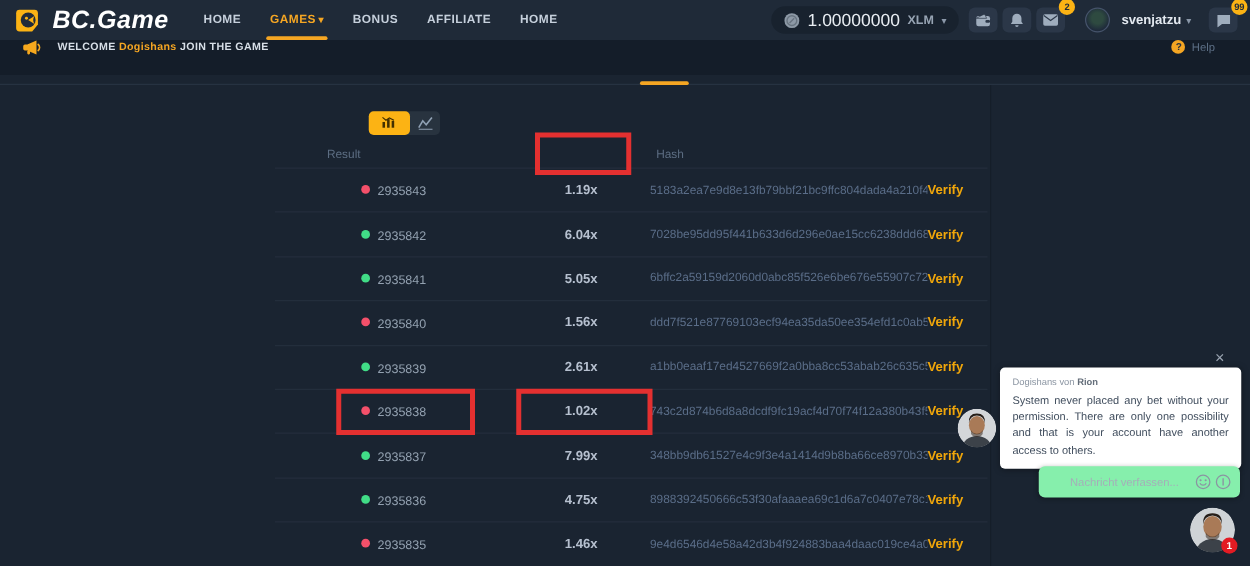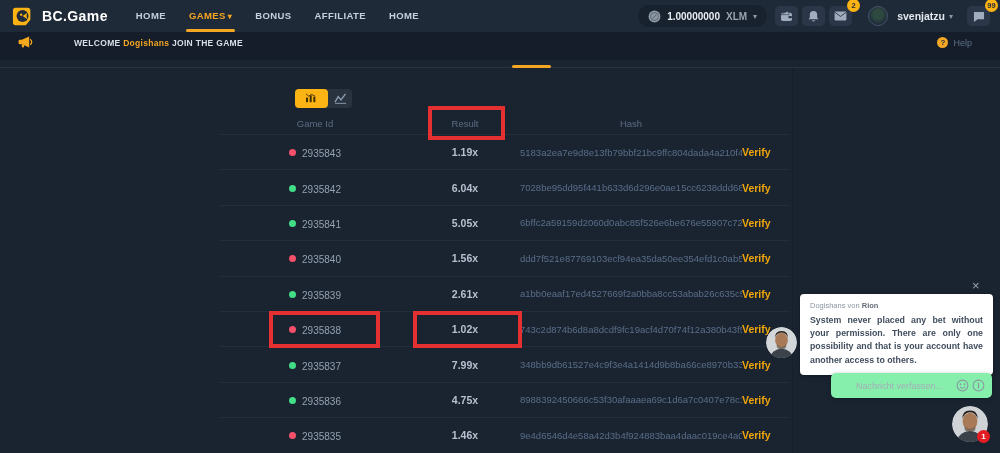--- a/index.html
+++ b/index.html
@@ -7,39 +7,39 @@
   body {
     position:relative; overflow:hidden;
     background:#1a2431;
     font-family:"Liberation Sans", sans-serif;
     -webkit-font-smoothing:antialiased;
   }
 
   
   .navbar { position:absolute; top:0; left:0; right:0; height:32px; background:#1f2a38; display:flex; align-items:center; z-index:5; }
   .logo { margin-left:12px; width:22px; height:22px; flex:0 0 auto; }
-  .brand { font-size:14px; font-weight:bold; color:#fff; margin-left:8px; letter-spacing:.4px; }
+  .brand { font-size:20px; font-weight:bold; color:#fff; margin-left:8px; letter-spacing:.4px;font-style:italic; }
   .navlinks { display:flex; margin-left:28px; gap:23px; height:32px; align-items:center; }
   .navlink { font-size:9.5px; font-weight:bold; color:#c6d0dc; letter-spacing:.4px; line-height:32px; height:32px; position:relative; cursor:pointer; white-space:nowrap; }
   .navlink.active { color:#f5a623; }
   .navlink.active::after { content:""; position:absolute; left:-3px; right:-3px; bottom:0; height:3px; background:#f5a623; border-radius:2px; }
   .navlink .caret { color:#f5a623; font-size:8px; margin-left:2px; }
   .nav-right { margin-left:auto; display:flex; align-items:center; gap:4px; padding-right:10px; }
   .balance-pill { display:flex; align-items:center; background:#18222e; border-radius:13px; height:22px; padding:0 10px; gap:6px; margin-right:4px; }
-  .balance-amount { font-size:10px; font-weight:bold; color:#e8edf2; }
+  .balance-amount { font-size:14px; font-weight:normal; color:#e8edf2; }
   .balance-currency { font-size:10px; font-weight:bold; color:#97a4b3;text-align:right; }
   .caret-gray { color:#8a97a8; font-size:8px; }
   .icon-btn { width:23px; height:20px; background:#2b3748; border-radius:5px; display:flex; align-items:center; justify-content:center; position:relative; cursor:pointer; }
   .badge-yellow { position:absolute; top:-7px; right:-8px; background:#fcb314; color:#212c3a; font-size:7.5px; font-weight:bold; border-radius:8px; min-width:13px; height:13px; line-height:13px; text-align:center; padding:0 2px; }
   .nav-avatar { width:20px; height:20px; border-radius:50%; margin-left:12px; background:radial-gradient(circle at 50% 42%, #2e4a40 0 32%, #1f2b3b 70%); border:1.5px solid #46546b; cursor:pointer; }
   .username { font-size:10.5px; font-weight:bold; color:#e3e9f0; margin-left:5px; }
   .chat-btn { margin-left:10px; }
 
   
-  .announce { position:absolute; top:32px; left:0; right:0; height:28px; background:#141d29; display:flex; align-items:flex-end; padding:12px 18px; z-index:4;gap:28px; }
+  .announce { position:absolute; top:32px; left:0; right:0; height:28px; background:#141d29; display:flex; align-items:flex-start; padding:0 18px; z-index:4; }
   .announce-text { margin-left:13px; font-size:8.5px; font-weight:bold; letter-spacing:.3px; color:#d7dee6; }
   .announce-text .uname { color:#f5a623; }
   .help { margin-left:auto; margin-right:10px; display:flex; align-items:center; gap:5px; cursor:pointer; }
   .help-q { width:11px; height:11px; border-radius:50%; background:#f5a623; color:#2a3340; font-size:8px; font-weight:bold; display:flex; align-items:center; justify-content:center; }
   .help-label { font-size:9px; color:#5d7087; }
 
   
   .content { position:absolute; top:60px; left:0; right:0; bottom:0; background:#1a2431; }
   .content-topline { position:absolute; top:7px; left:0; right:0; height:1px; background:#263241; }
   .tab-indicator { position:absolute; top:5px; left:512px; width:39px; height:3px; background:#f5a623; border-radius:2px; }
@@ -71,21 +71,21 @@
   .ann-1 { left:428px; top:106px; width:77px; height:34px; }
   .ann-2 { left:269px; top:311px; width:111px; height:37px; }
   .ann-3 { left:413px; top:311px; width:109px; height:37px; }
 
   
   .chat-close { position:absolute; left:972px; top:279px; z-index:21; font-size:13px; color:#9aa4b1; cursor:pointer; line-height:1; }
   .sender-avatar { position:absolute; left:766px; top:327px; width:31px; height:31px; z-index:21; }
   .chat-card { position:absolute; left:800px; top:294px; width:193px; background:#fff; border-radius:4px; padding:7px 10px 8px; z-index:20; box-shadow:0 1px 5px rgba(0,0,0,.35); }
   .chat-from { font-size:7.5px; color:#8b95a2; }
   .chat-from b { color:#646e7a; }
-  .chat-msg { margin-top:4px; font-size:8.8px; color:#414e5e; line-height:1.5; text-align:justify;font-weight:bold; }
+  .chat-msg { margin-top:4px; font-size:8.8px; color:#414e5e; line-height:1.5; text-align:justify; }
   .chat-inputbar { position:absolute; left:831px; top:373px; width:161px; height:25px; background:#86efac; border-radius:5px; z-index:20; display:flex; align-items:center; box-shadow:0 1px 4px rgba(0,0,0,.3); padding:0 7px 0 25px; }
   .chat-inputbar input { flex:1; min-width:0; border:none; outline:none; font-family:"Liberation Sans",sans-serif; font-size:9px; color:#4a5563; background:transparent; }
   .chat-inputbar input::placeholder { color:#a5aeb9; }
   .input-icons { display:flex; gap:3px; align-items:center; }
   .bottom-avatar { position:absolute; left:952px; top:406px; width:36px; height:36px; z-index:21; cursor:pointer; }
   .badge-red { position:absolute; right:-2px; bottom:-1px; width:13px; height:13px; background:#e31b23; border-radius:50%; color:#fff; font-size:8px; font-weight:bold; display:flex; align-items:center; justify-content:center; }
 </style>
 </head>
 <body>
 
@@ -200,21 +200,20 @@
     <div class="toggle-btn">
       <svg width="13" height="11" viewBox="0 0 14 12">
         <path d="M1 10 L4.5 4 L7.5 7.5 L12.5 1" stroke="#8fa0b3" stroke-width="1.4" fill="none"></path>
         <path d="M1 11.3 h12" stroke="#8fa0b3" stroke-width="1"></path>
       </svg>
     </div>
   </div>
 
   <div class="table">
     <div class="thead">
-      <span class="col-id">Game Id</span>
       <span class="col-result">Result</span>
       <span class="col-hash">Hash</span>
       <span class="col-verify"></span>
     </div>
     <div class="rows" id="rows">
   <div class="row">
     <div class="col-id">
       <span class="dot red"></span><span class="idtext">2935843</span>
     </div>
     <div class="col-result result">1.19x</div>

